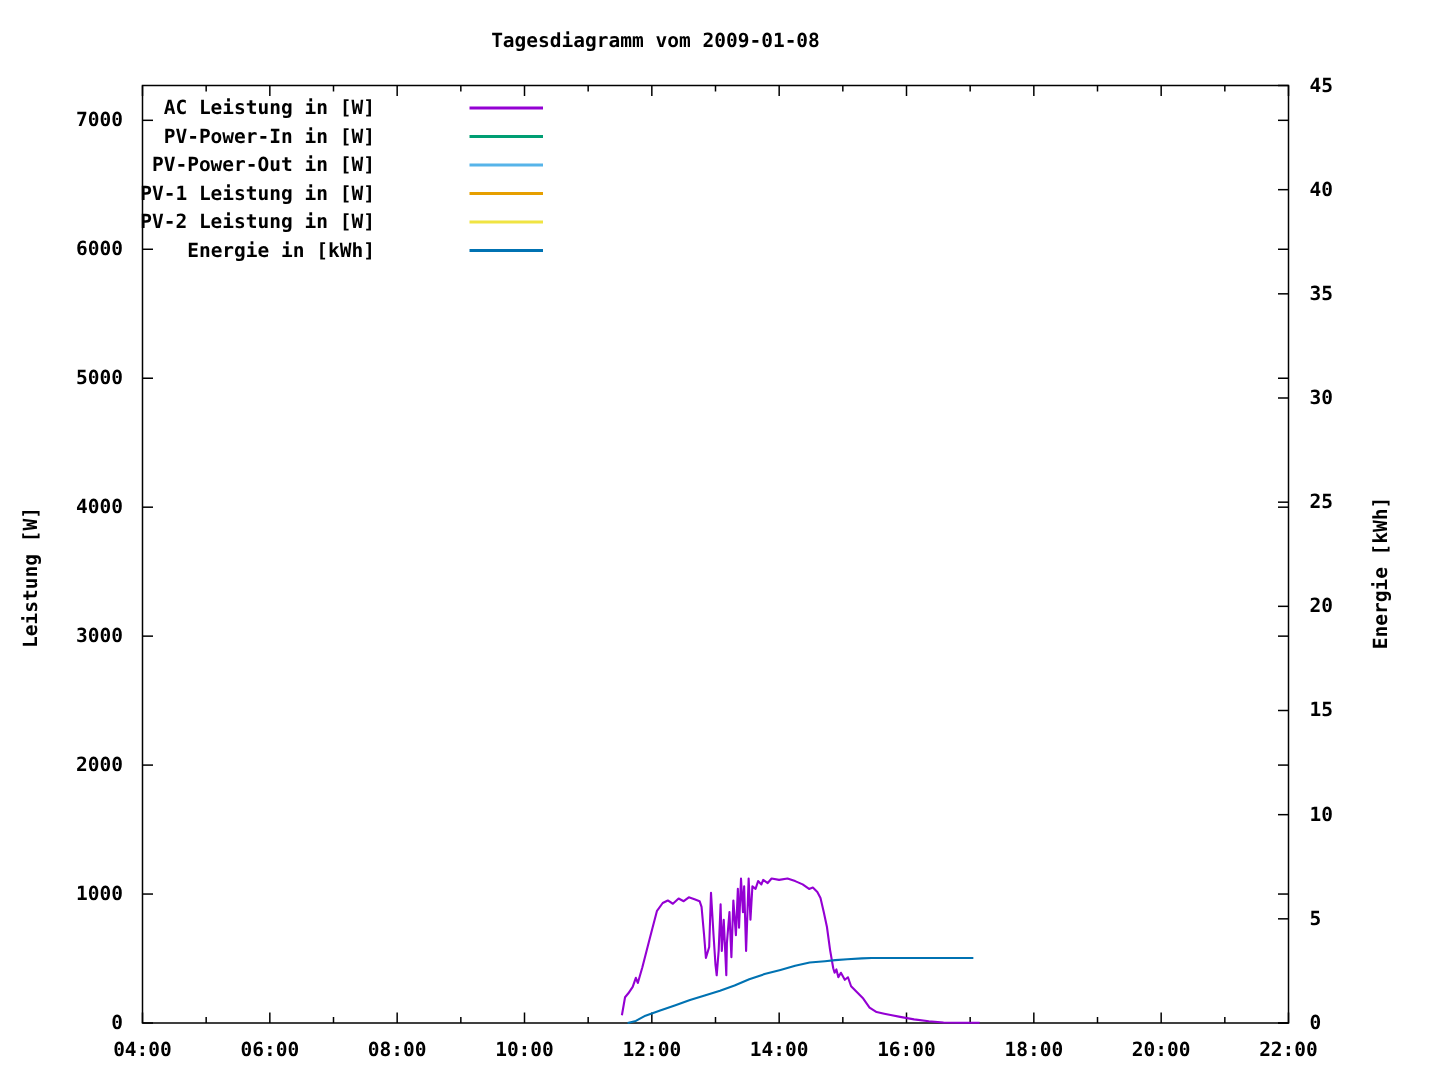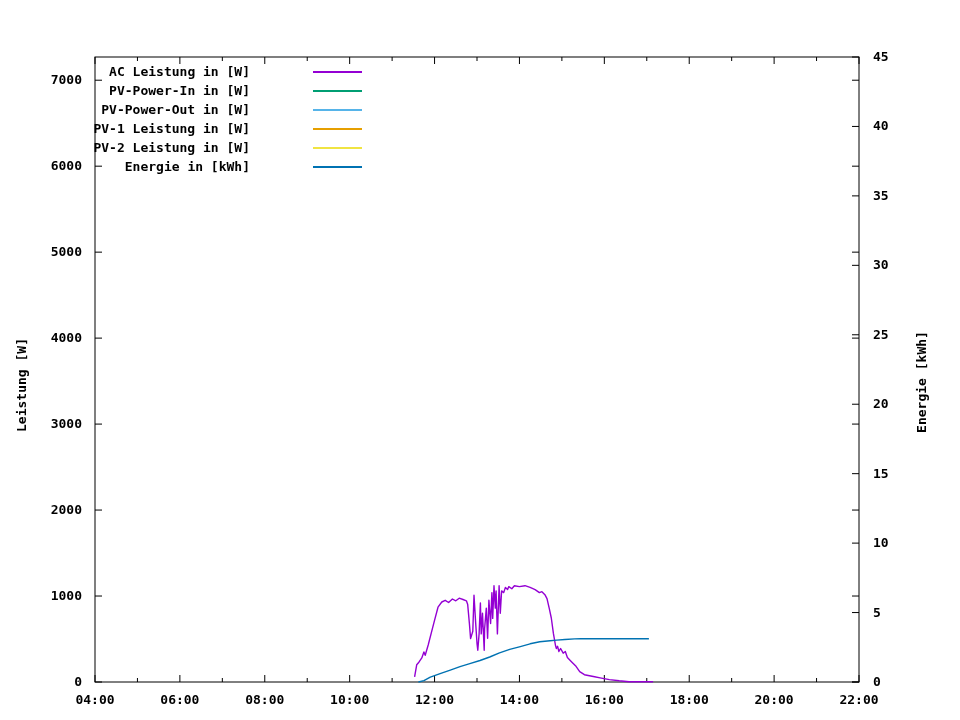--- a/index.html
+++ b/index.html
@@ -18,20 +18,21 @@
   svg{position:absolute;left:0;top:0;}
   svg text{
     font-family:"DejaVu Sans Mono","Liberation Mono",monospace;
     font-weight:bold;font-size:13px;fill:#000;
   }
 </style>
 </head>
 <body>
 
 <div class="screen">
+  <div class="title">Tagesdiagramm vom 2009-01-08</div>
   <div class="ylabel left">Leistung [W]</div>
   <div class="ylabel right">Energie [kWh]</div>
   <svg id="plot" width="960" height="720">
       <rect x="95" y="57" width="764" height="625" fill="none" stroke="#000000" stroke-width="1"></rect>
       <g>
         <line x1="95" y1="682" x2="95" y2="675" stroke="#000000"></line>
         <line x1="95" y1="57" x2="95" y2="64" stroke="#000000"></line>
         <line x1="137.44444444444446" y1="682" x2="137.44444444444446" y2="678" stroke="#000000"></line>
         <line x1="137.44444444444446" y1="57" x2="137.44444444444446" y2="61" stroke="#000000"></line>
         <line x1="179.88888888888889" y1="682" x2="179.88888888888889" y2="675" stroke="#000000"></line>

